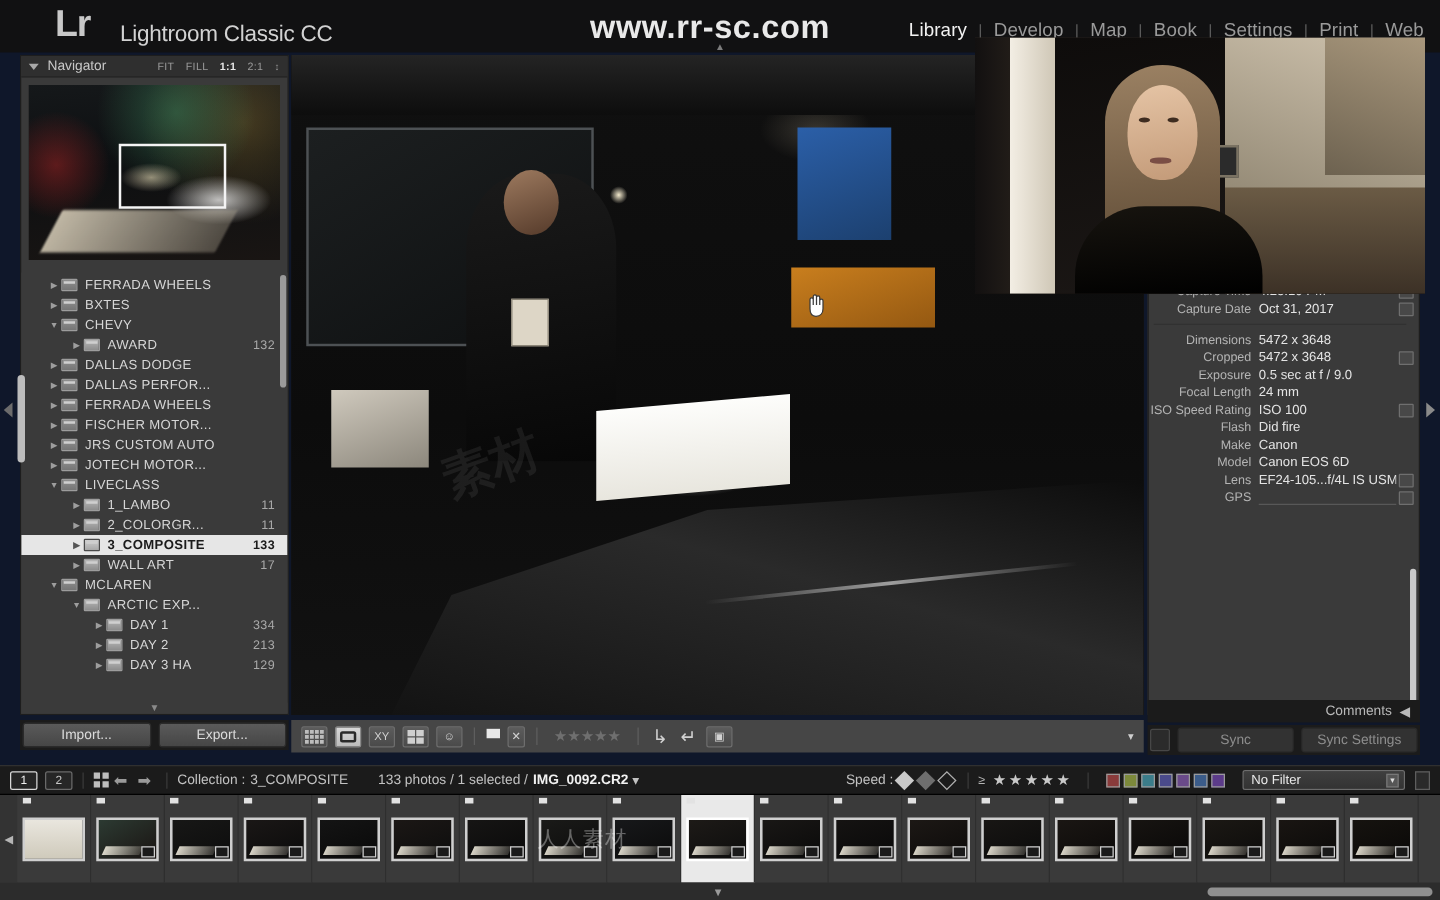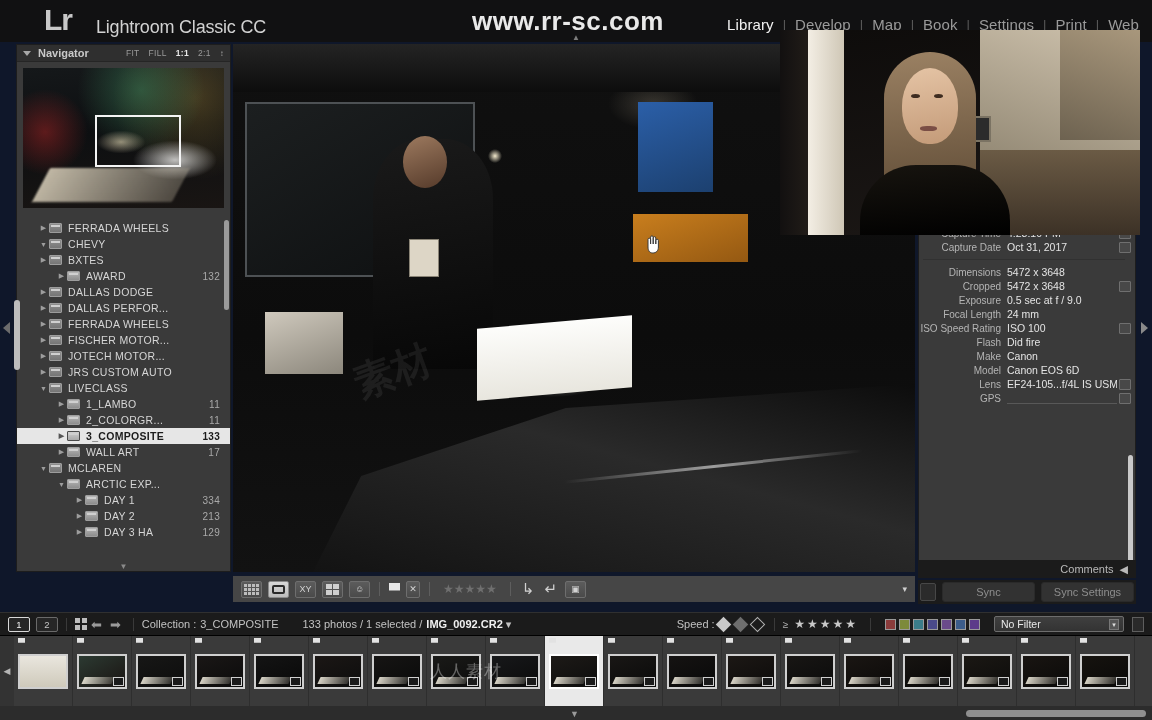--- a/index.html
+++ b/index.html
@@ -26,21 +26,21 @@
   .wm-top { position:absolute; left:472px; top:6px; font-size:26px; font-weight:700;
             color:#e9e9e9; letter-spacing:.5px; }
 
   
   .leftpanel { position:absolute; left:16px; top:44px; width:215px; height:528px;
                background:#3a3a3a; border:1px solid #1d1d1d; }
   .panel-hdr { position:relative; height:17px; background:#2f2f2f; display:flex;
                align-items:center; padding:0 6px; border-bottom:1px solid #252525; }
   .tri { width:0;height:0;border-left:4px solid transparent;border-right:4px solid transparent;
          border-top:5px solid #a8a8a8; margin-right:7px; }
-  .panel-title { font-size:11px; color:#c9c9c9;font-weight:bold; }
+  .panel-title { font-size:11px; color:#c9c9c9; }
   .zoomopts { margin-left:auto; display:flex; align-items:center; gap:9px; }
   .zoomopt { font-size:8.5px; color:#9b9b9b; letter-spacing:.3px; }
   .zoomopt.on { color:#e8e8e8; font-weight:700; }
   .zoomopt.small{ font-size:8px;}
   .navprev { position:relative; margin:6px; height:140px; background:#1b1b1b; overflow:hidden; }
   .navimg { position:absolute; inset:0;
             background:
               radial-gradient(ellipse 60px 28px at 152px 92px, rgba(255,255,255,.72), rgba(255,255,255,0) 70%),
               radial-gradient(ellipse 34px 16px at 98px 74px, rgba(255,240,200,.55), rgba(0,0,0,0) 72%),
               radial-gradient(circle at 118px 22px, rgba(60,130,90,.55), rgba(0,0,0,0) 38%),
@@ -294,29 +294,29 @@
     </div>
     <div class="lp-scroll">
       <div class="ftree" id="ftree">
           <div class="frow">
             <span class="disc">▶</span>
             <span class="fico"></span>
             <span class="fname">FERRADA WHEELS</span>
             <span class="fcount"></span>
           </div>
           <div class="frow">
+            <span class="disc">▶</span>
+            <span class="fico"></span>
+            <span class="fname">BXTES</span>
+            <span class="fcount"></span>
+          </div>
+          <div class="frow">
             <span class="disc">▼</span>
             <span class="fico"></span>
             <span class="fname">CHEVY</span>
-            <span class="fcount"></span>
-          </div>
-          <div class="frow">
-            <span class="disc">▶</span>
-            <span class="fico"></span>
-            <span class="fname">BXTES</span>
             <span class="fcount"></span>
           </div>
           <div class="frow ind1">
             <span class="disc">▶</span>
             <span class="fico solid"></span>
             <span class="fname">AWARD</span>
             <span class="fcount">132</span>
           </div>
           <div class="frow">
             <span class="disc">▶</span>
@@ -338,27 +338,27 @@
           </div>
           <div class="frow">
             <span class="disc">▶</span>
             <span class="fico"></span>
             <span class="fname">FISCHER MOTOR...</span>
             <span class="fcount"></span>
           </div>
           <div class="frow">
             <span class="disc">▶</span>
             <span class="fico"></span>
+            <span class="fname">JRS CUSTOM AUTO</span>
+            <span class="fcount"></span>
+          </div>
+          <div class="frow">
+            <span class="disc">▶</span>
+            <span class="fico"></span>
             <span class="fname">JOTECH MOTOR...</span>
-            <span class="fcount"></span>
-          </div>
-          <div class="frow">
-            <span class="disc">▶</span>
-            <span class="fico"></span>
-            <span class="fname">JRS CUSTOM AUTO</span>
             <span class="fcount"></span>
           </div>
           <div class="frow">
             <span class="disc">▼</span>
             <span class="fico"></span>
             <span class="fname">LIVECLASS</span>
             <span class="fcount"></span>
           </div>
           <div class="frow ind1">
             <span class="disc">▶</span>
@@ -413,20 +413,24 @@
             <span class="fico solid"></span>
             <span class="fname">DAY 3 HA</span>
             <span class="fcount">129</span>
           </div>
         </div>
     </div>
     <div class="lp-scrollbar"></div>
     <div class="lp-dots">▼</div>
   </div>
 
+  <div class="lp-btns">
+    <div class="lrbtn">Import...</div>
+    <div class="lrbtn">Export...</div>
+  </div>
 
   <div class="centerwrap">
     <div class="photo">
       <div class="ph-ceiling"></div>
       <div class="ph-booth"></div>
       <div class="ph-blue"></div>
       <div class="ph-orange"></div>
       <div class="ph-crate"></div>
       <div class="ph-person"></div>
       <div class="ph-head"></div>

